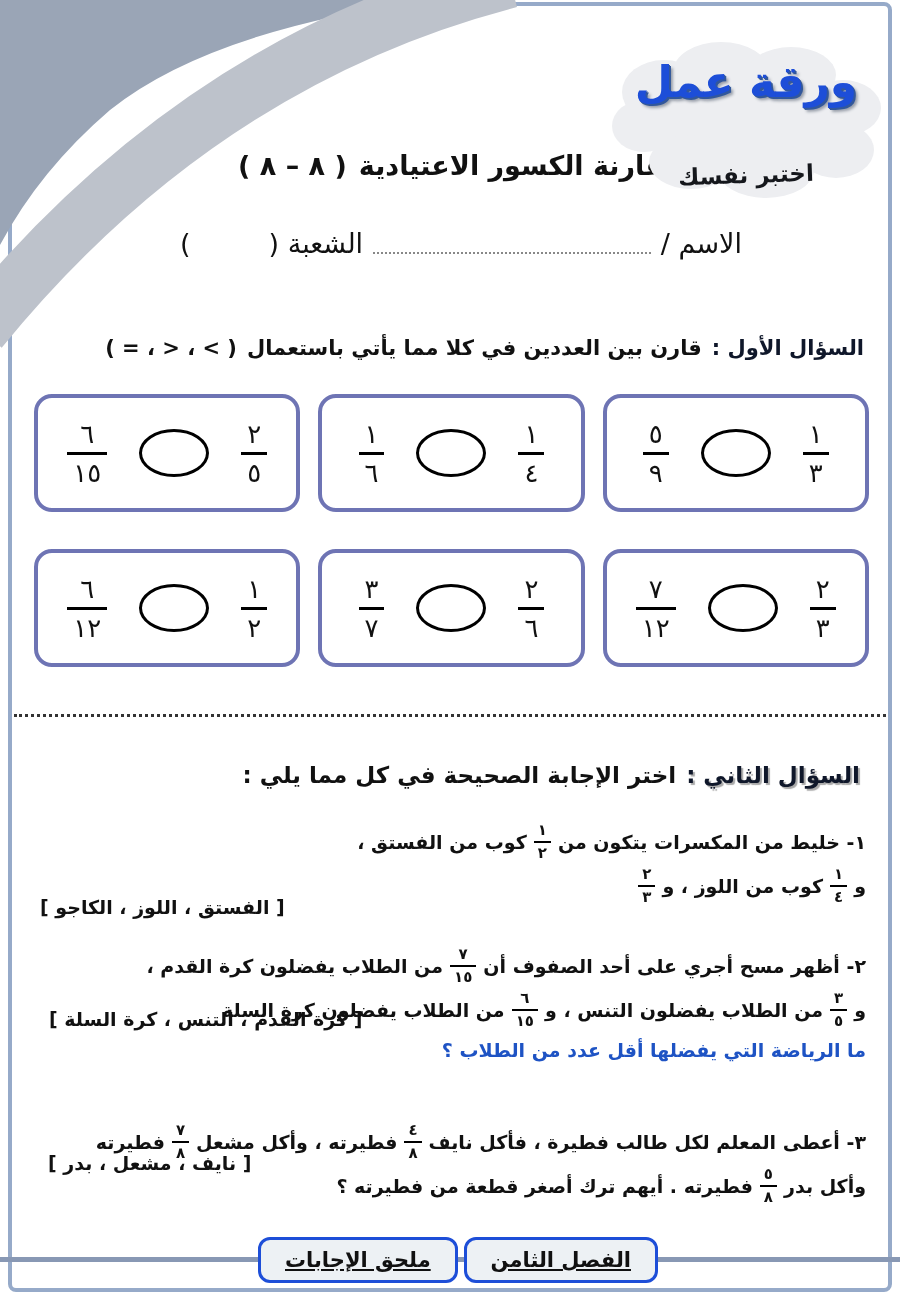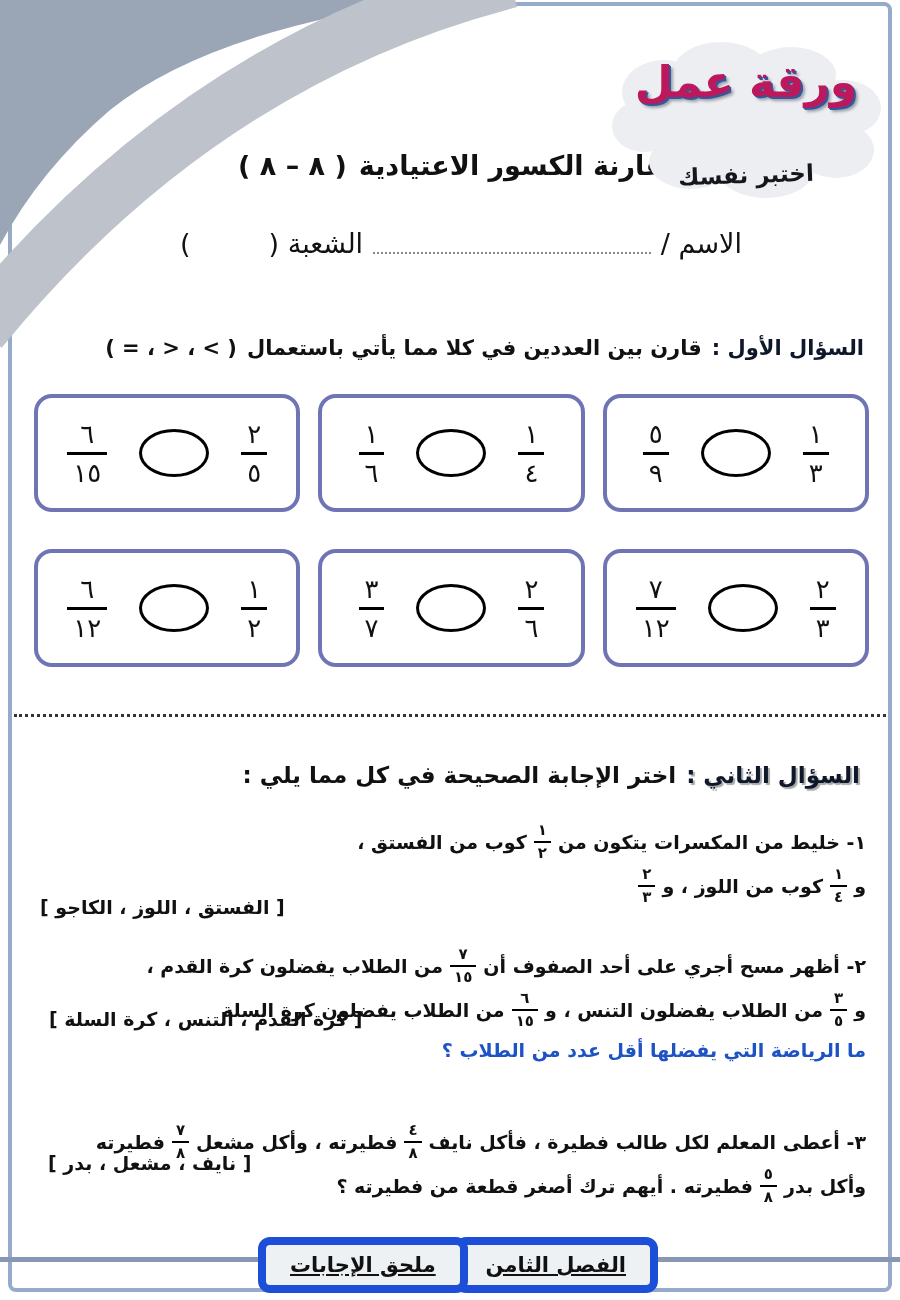--- a/index.html
+++ b/index.html
@@ -10,21 +10,21 @@
   .frame{position:absolute;top:2px;left:8px;right:8px;bottom:8px;
          border:4px solid #96aac9;border-radius:8px;z-index:1;}
 
   
   .swoosh{position:absolute;top:0;left:0;z-index:2;}
 
   
   .cloud-wrap{position:absolute;top:30px;right:14px;width:280px;height:180px;z-index:3;}
   .cloud-svg{position:absolute;top:0;left:0;}
   .logo-title{position:absolute;top:26px;left:0;width:100%;text-align:center;
-      font-size:44px;font-weight:bold;color:#be185d;letter-spacing:2px;
+      font-size:44px;font-weight:bold;color:#1d4ed8;letter-spacing:2px;
       text-shadow:1px 1px 0 #33589b,2px 2px 0 #33589b,4px 4px 3px #9aa0ab;}
   .logo-subtitle{position:absolute;bottom:22px;left:0;width:100%;text-align:center;
       font-size:23px;font-weight:bold;color:#15171c;transform:rotate(-2deg);letter-spacing:1px;}
 
   
   .lesson-title{position:absolute;top:150px;left:238px;display:flex;gap:12px;
       font-size:27px;font-weight:bold;z-index:2;align-items:center;}
   .lesson-number{direction:ltr;}
   .lesson-name{direction:rtl;}
 
@@ -65,21 +65,21 @@
   .problem{position:absolute;right:34px;left:300px;z-index:2;}
   .p1{top:820px;} .p2{top:944px;} .p3{top:1120px;}
   .pline{direction:rtl;display:flex;align-items:center;justify-content:flex-start;
       column-gap:7px;min-height:44px;font-size:19px;font-weight:bold;flex-wrap:nowrap;white-space:nowrap;}
   .pline-blue{color:#1e53c4;min-height:36px;text-align:right;}
   .choices{position:absolute;direction:rtl;font-size:19px;font-weight:bold;z-index:2;white-space:nowrap;}
   .c1{top:896px;left:40px;} .c2{top:1008px;left:25px;margin-left:24px;} .c3{top:1152px;left:48px;text-align:center;}
 
   
   .footer-line{position:absolute;top:1257px;left:0;right:0;height:5px;background:#8898b4;z-index:2;}
-  .footer-box{position:absolute;top:1237px;border:8px solid #1d4ed8;border-radius:12px;
+  .footer-box{position:absolute;top:1237px;border:3px solid #1d4ed8;border-radius:12px;
       background:#edf1f4;padding:8px 24px;font-size:21px;font-weight:bold;z-index:3;
       text-decoration:underline;direction:rtl;}
   .chapter-box{right:242px;} .answers-box{left:258px;}
 </style>
 </head>
 <body>
 
 <div class="frame"></div>
 
 <svg class="swoosh" width="540" height="360" viewBox="0 0 540 360">

